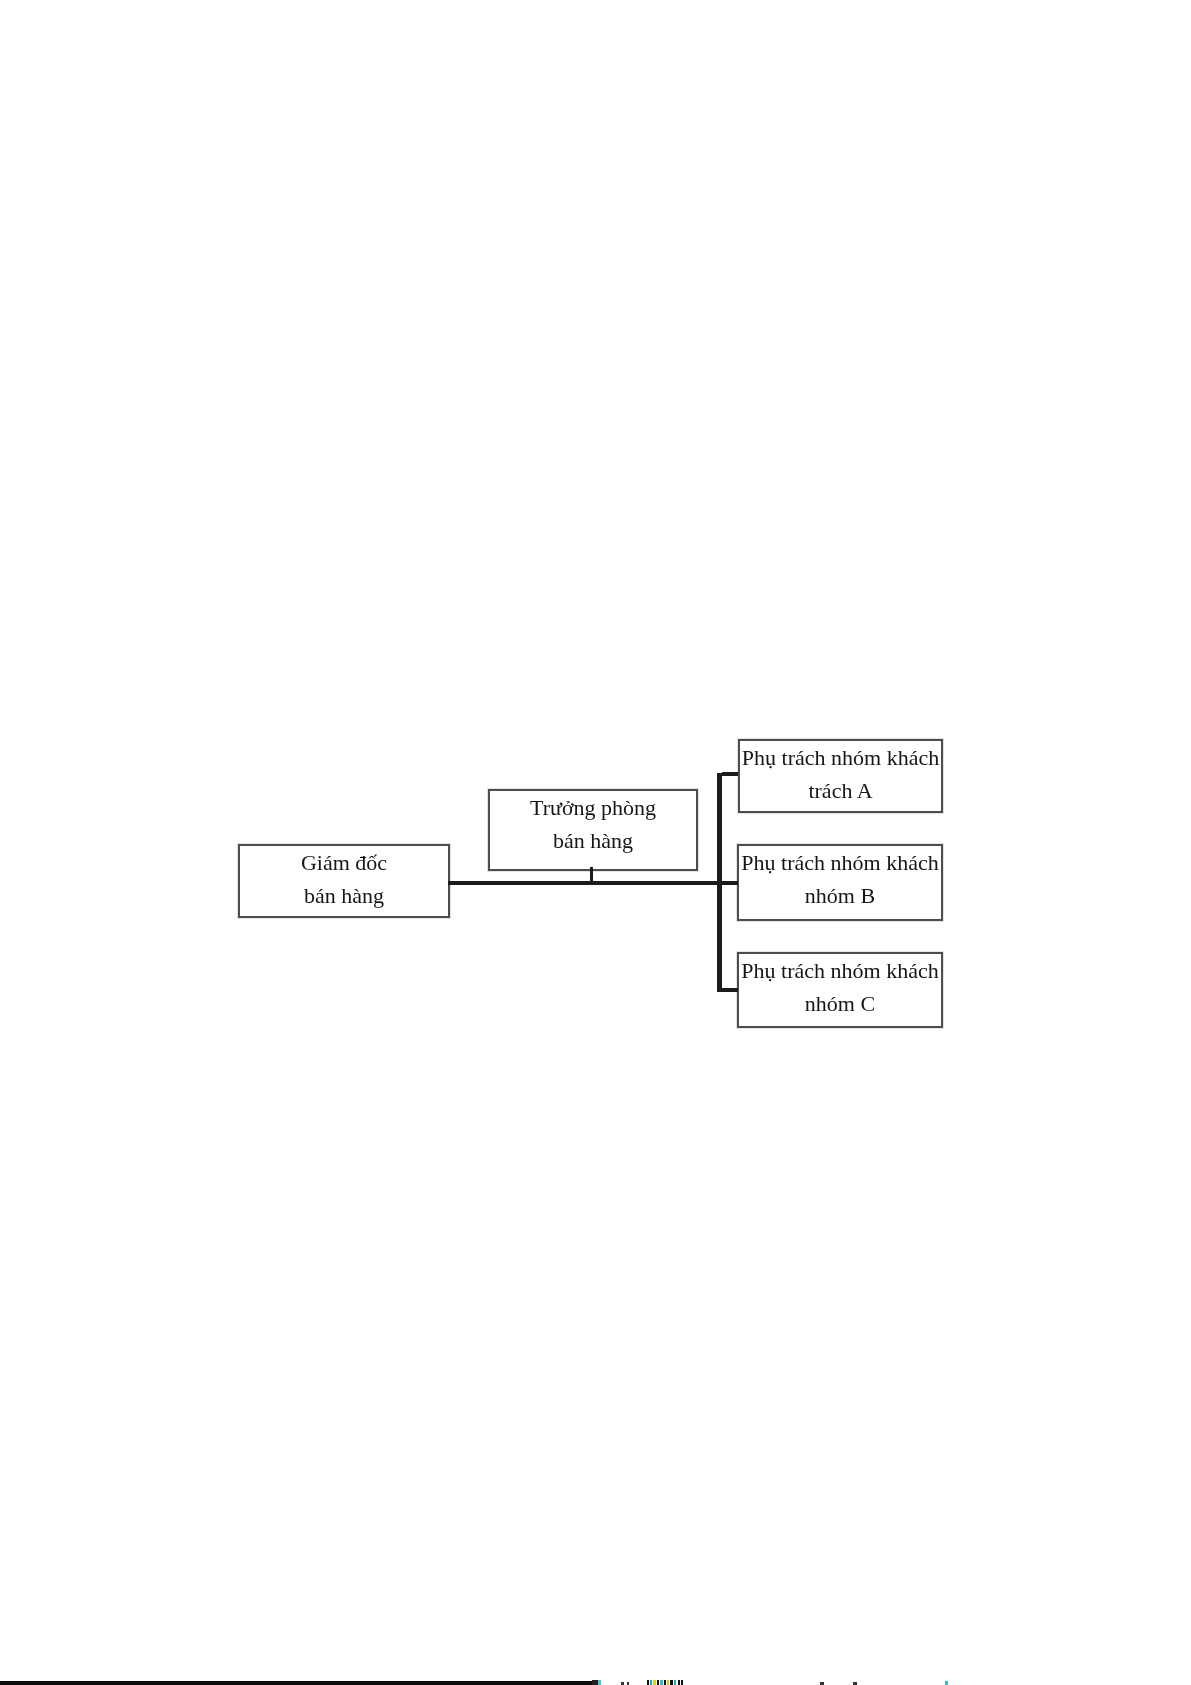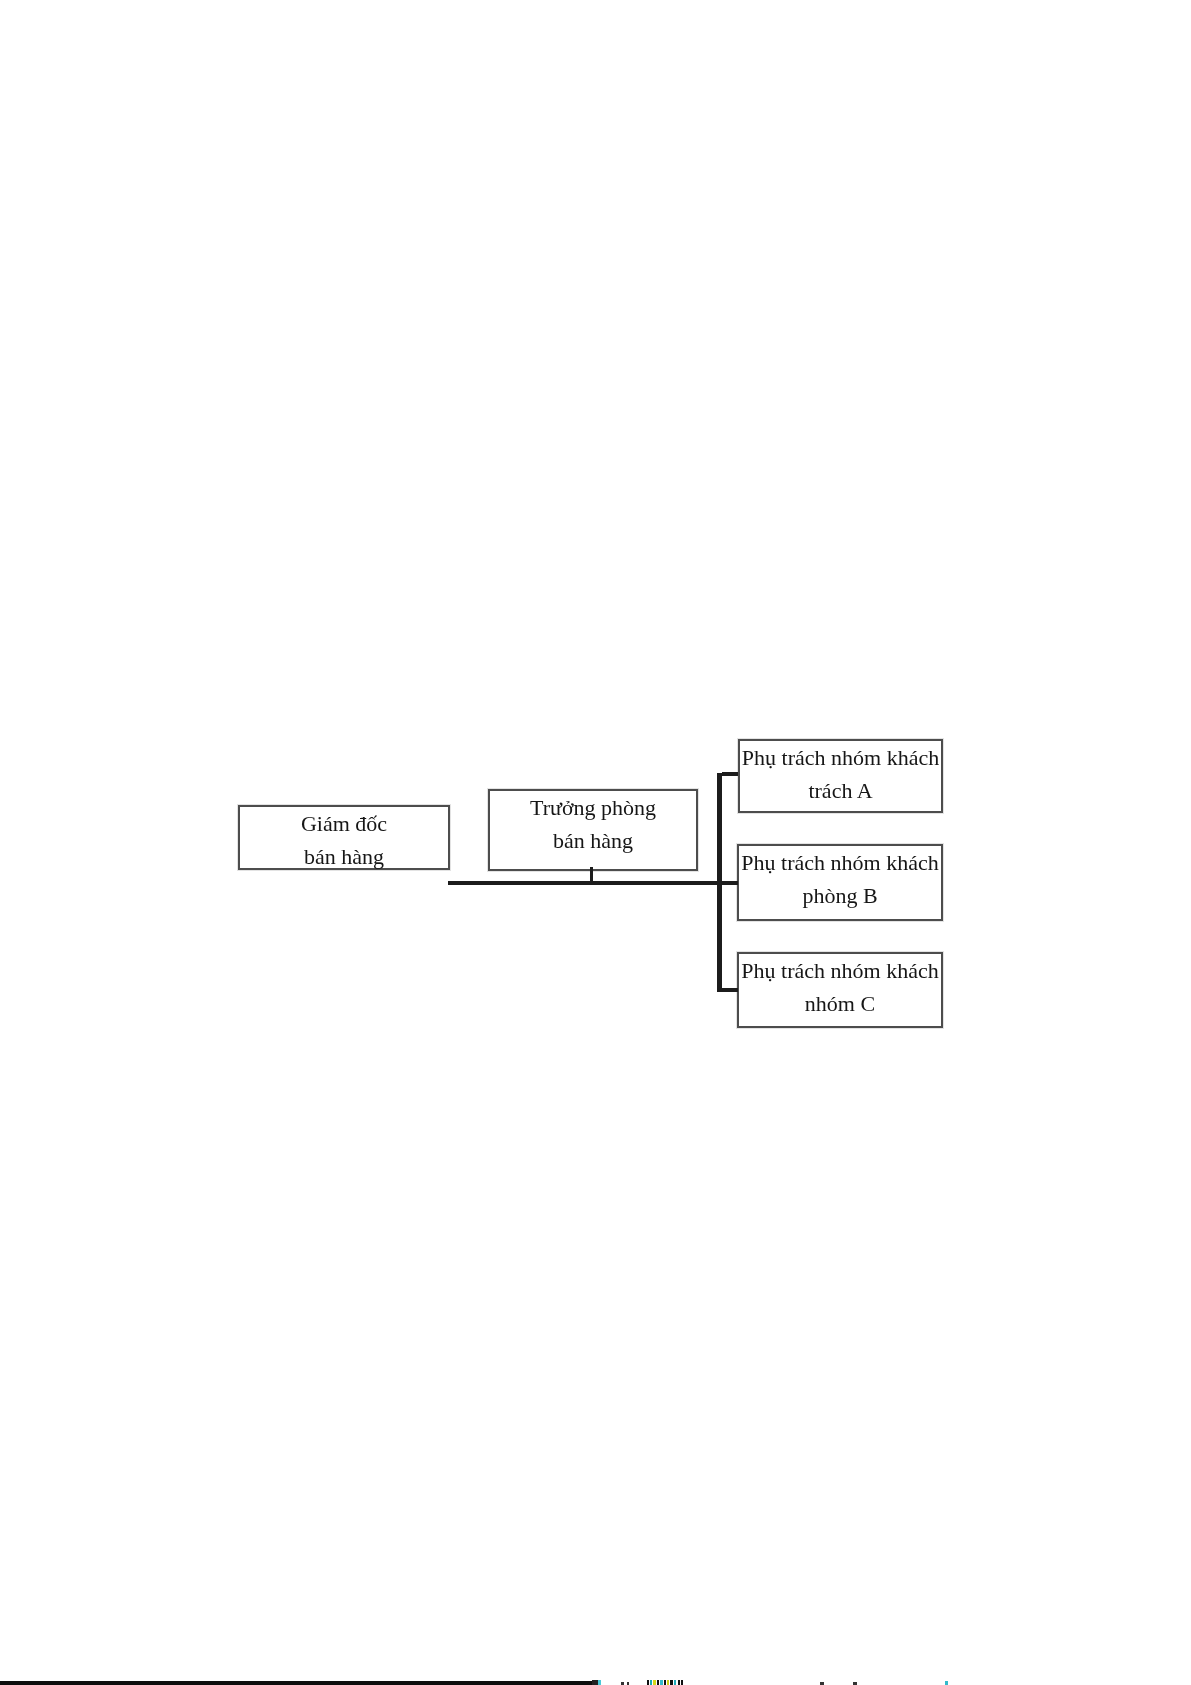--- a/index.html
+++ b/index.html
@@ -36,38 +36,38 @@
   }
   .fragment {
     position: absolute;
   }
 </style>
 </head>
 <body>
 
 <div class="page">
 
-  <div class="node" style="left:238px; top:805px; width:212px; height:65px">
+  <div class="node" style="left:238px; top:844px; width:212px; height:74px">
     <span>Giám đốc</span>
     <span>bán hàng</span>
   </div>
 
   <div class="node" style="left:488px; top:789px; width:210px; height:82px">
     <span>Trưởng phòng</span>
     <span>bán hàng</span>
   </div>
 
   <div class="node" style="left:738px; top:739px; width:205px; height:74px">
     <span>Phụ trách nhóm khách</span>
     <span>trách A</span>
   </div>
 
   <div class="node" style="left:737px; top:844px; width:206px; height:77px">
     <span>Phụ trách nhóm khách</span>
-    <span>phòng B</span>
+    <span>nhóm B</span>
   </div>
 
   <div class="node" style="left:737px; top:952px; width:206px; height:76px">
     <span>Phụ trách nhóm khách</span>
     <span>nhóm C</span>
   </div>
 
   <div class="line" style="left:448px; top:881px; width:290px; height:4px"></div>
   <div class="line" style="left:717px; top:773px; width:5px; height:219px"></div>
   <div class="line" style="left:722px; top:772px; width:16px; height:4px"></div>

